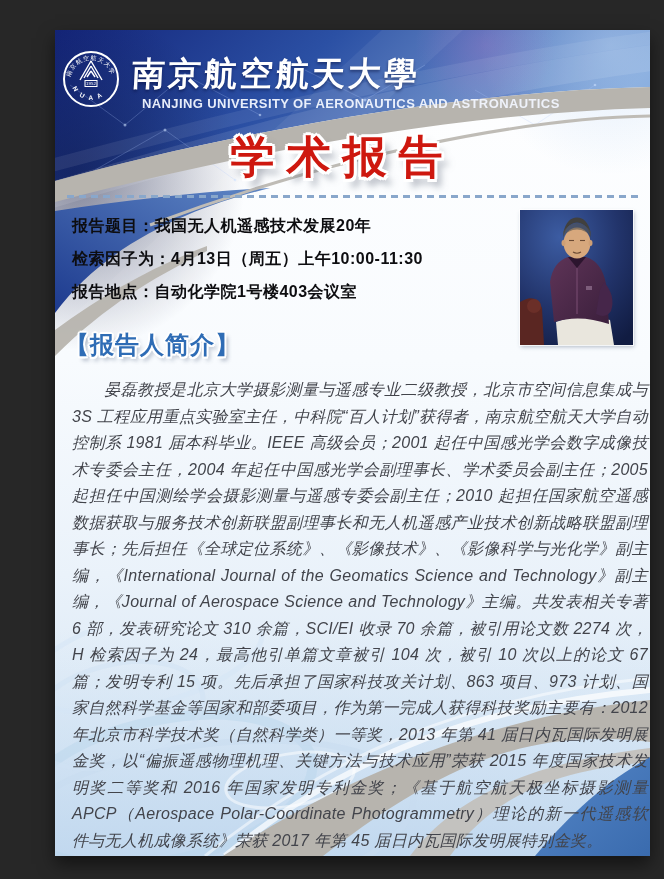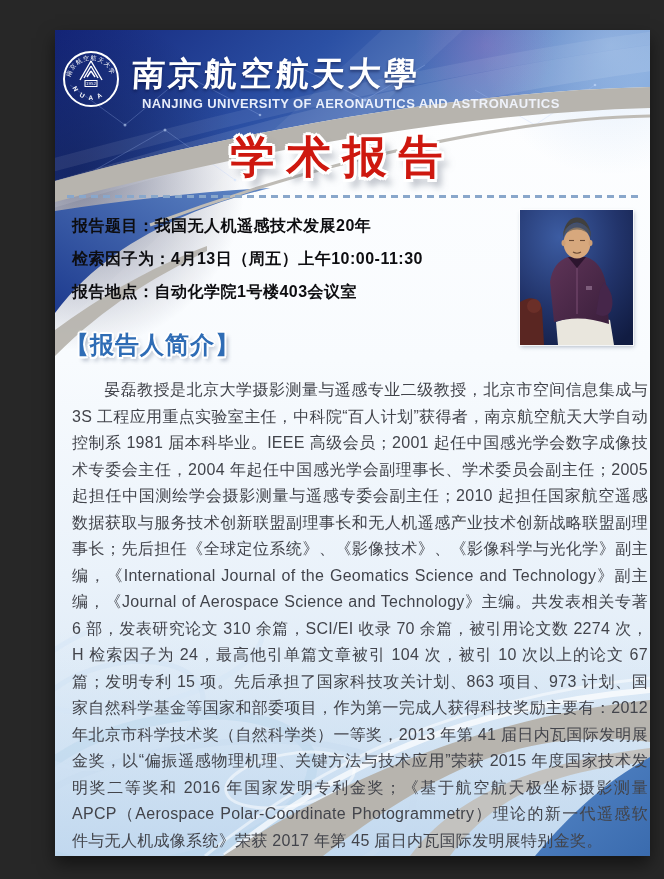--- a/index.html
+++ b/index.html
@@ -46,21 +46,21 @@
     position:absolute;left:10px;top:299px;z-index:3;font-size:24px;font-weight:bold;color:#2e6cb5;
     letter-spacing:1px;
     text-shadow:2px 0 0 #fff,-2px 0 0 #fff,0 2px 0 #fff,0 -2px 0 #fff,
       1.5px 1.5px 0 #fff,-1.5px -1.5px 0 #fff,1.5px -1.5px 0 #fff,-1.5px 1.5px 0 #fff,
       3px 4px 4px rgba(60,80,110,.45);
     text-align:center;
   }
   .bio-para{
     position:absolute;left:17px;top:347px;width:576px;z-index:3;
     font-size:16px;line-height:26.5px;color:#42444b;letter-spacing:.3px;
-    text-align:justify;text-indent:2em;
+    text-align:justify;text-indent:2em;font-style:italic;
   }
   .footer{
     position:absolute;right:20px;top:786px;z-index:3;font-size:17px;font-weight:bold;color:#ffffff;
     letter-spacing:1px;white-space:nowrap;
     text-shadow:1px 0 #5f7286,-1px 0 #5f7286,0 1px #5f7286,0 -1px #5f7286,
       1px 1px #5f7286,-1px -1px #5f7286,1px -1px #5f7286,-1px 1px #5f7286,
       2px 2px 3px rgba(40,55,75,.5);
     margin-top:48px;
   }
 </style>

